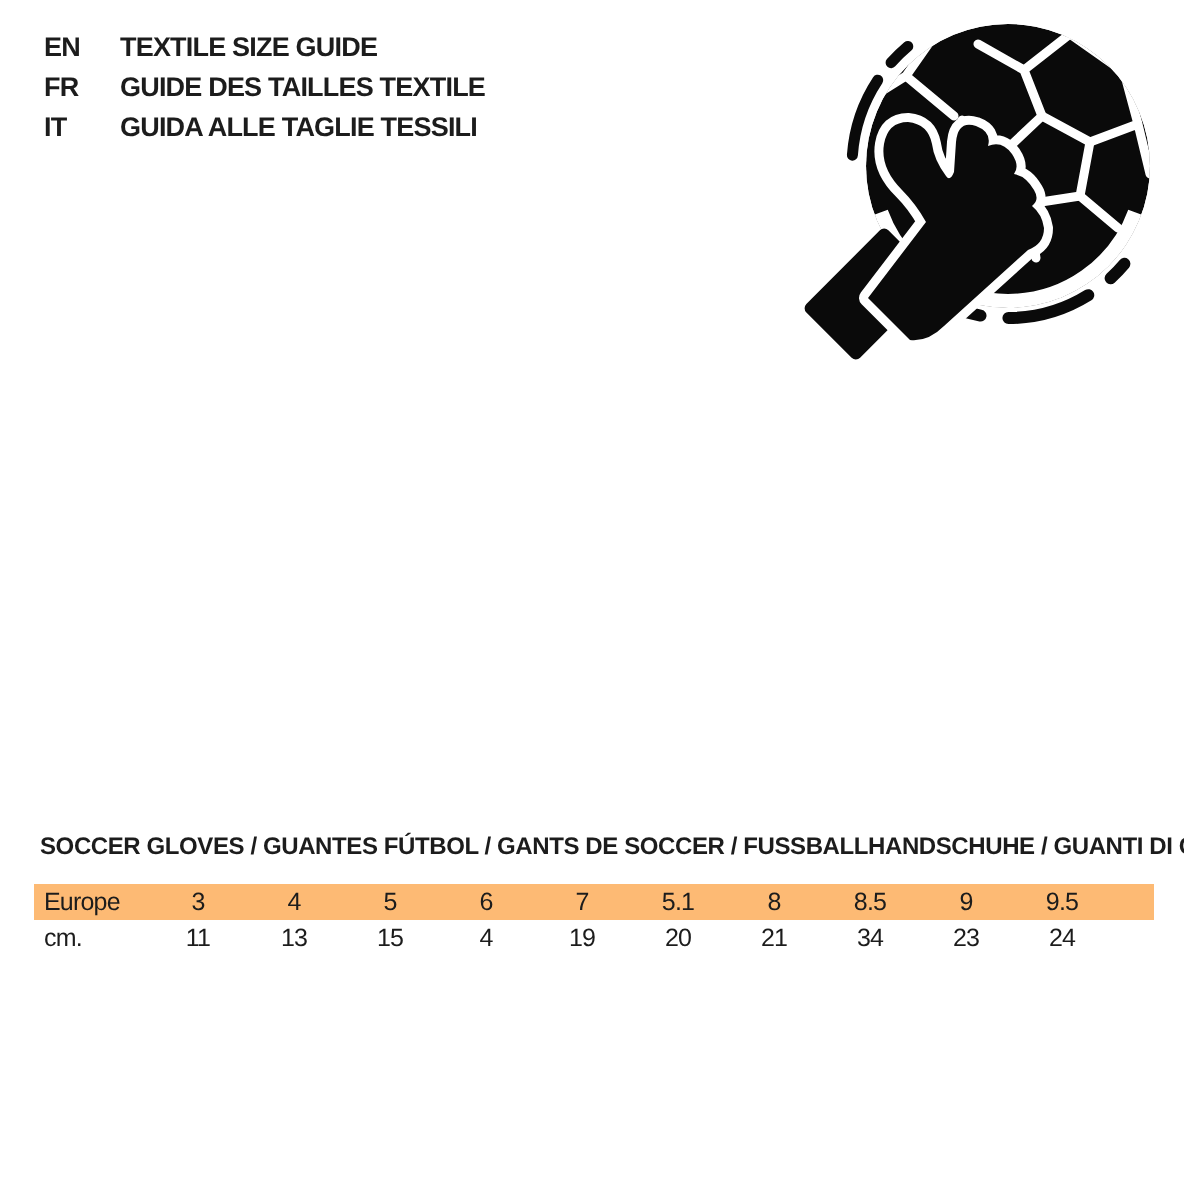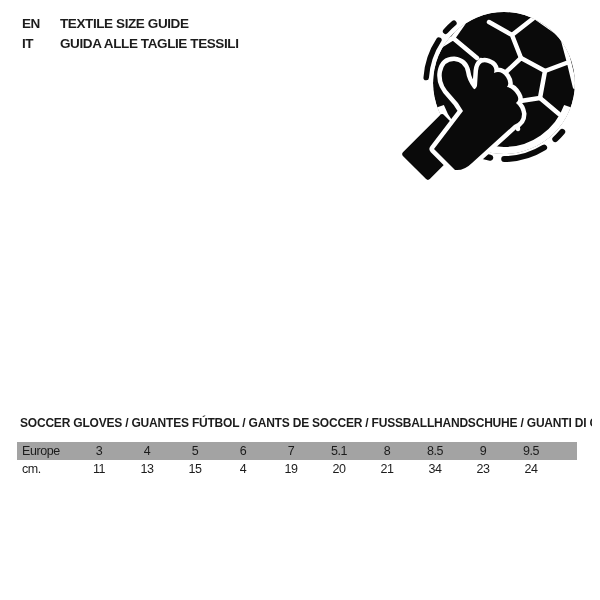--- a/index.html
+++ b/index.html
@@ -30,31 +30,35 @@
   table.size-table {
     position:absolute; left:17px; top:442px; width:560px;
     border-collapse:collapse; table-layout:fixed;
   }
   table.size-table td {
     font-size:12.5px; letter-spacing:-0.4px; line-height:18px; height:18px;
     padding:0; text-align:center; white-space:nowrap; font-weight:400;
     overflow:hidden;
   }
   table.size-table td.row-label { text-align:left; padding-left:5px; }
-  tr.row-highlight { background:#a3a3a3; }
+  tr.row-highlight { background:#fdba74; }
 </style>
 </head>
 <body>
 
 <div class="canvas">
 
   <div class="lang-list">
     <div class="lang-row">
       <span class="lang-code">EN</span>
       <span class="lang-label">TEXTILE SIZE GUIDE</span>
+    </div>
+    <div class="lang-row">
+      <span class="lang-code">FR</span>
+      <span class="lang-label">GUIDE DES TAILLES TEXTILE</span>
     </div>
     <div class="lang-row">
       <span class="lang-code">IT</span>
       <span class="lang-label">GUIDA ALLE TAGLIE TESSILI</span>
     </div>
   </div>
 
   <div class="icon-wrap">
     <svg viewBox="0 0 170 175" width="170" height="175" xmlns="http://www.w3.org/2000/svg">
       <defs>

